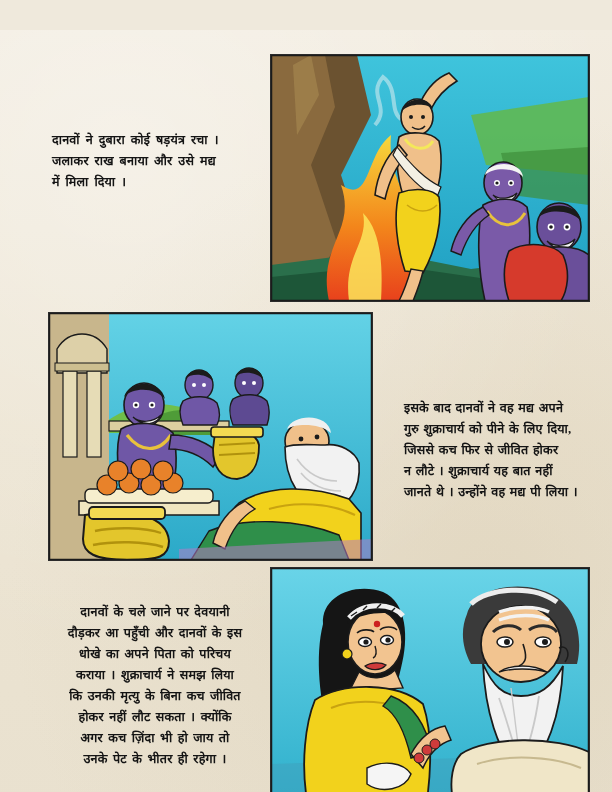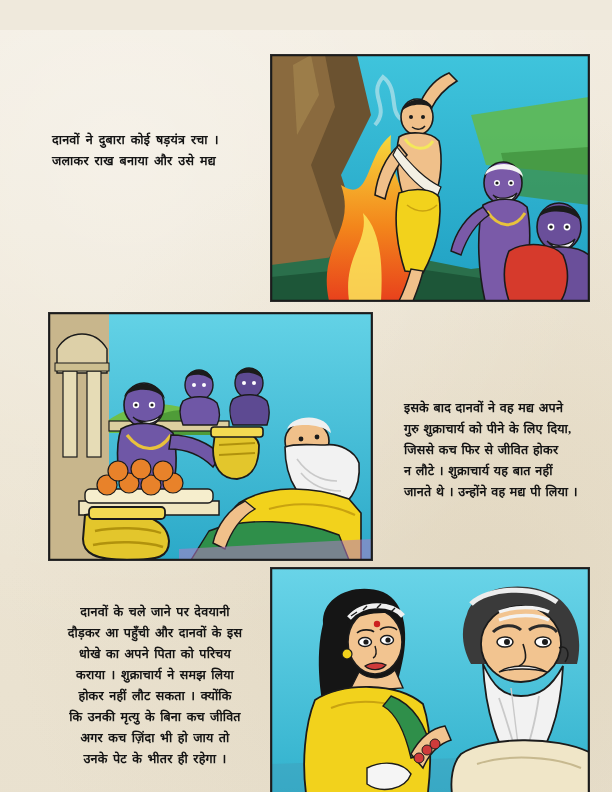--- a/index.html
+++ b/index.html
@@ -159,20 +159,21 @@
           <path d="M238 196 C254 186 282 188 292 200 C300 218 296 236 290 246 L238 246 C232 228 232 210 238 196 Z" fill="#d63a2c" stroke="#1b1b1b" stroke-width="1.6"></path>
         </g>
 
         <rect x="0.5" y="0.5" width="317" height="245" fill="none" stroke="#1b1b1b" stroke-width="1.5"></rect>
       </svg>
     </div>
 
     <div class="textblock" id="text-1">
       <span class="line">दानवों ने दुबारा कोई षड़यंत्र रचा ।</span>
       <span class="line">जलाकर राख बनाया और उसे मद्य</span>
+      <span class="line">में मिला दिया ।</span>
     </div>
 
     <div class="panel" id="panel-2">
       <svg viewBox="0 0 323 247" preserveAspectRatio="none">
         <defs>
           <linearGradient id="sky2" x1="0" y1="0" x2="0" y2="1">
             <stop offset="0%" stop-color="#63d2e6"></stop>
             <stop offset="100%" stop-color="#2ba9c8"></stop>
           </linearGradient>
         </defs>
@@ -361,20 +362,20 @@
         </g>
         <rect x="0.5" y="0.5" width="317" height="231" fill="none" stroke="#1b1b1b" stroke-width="1.5"></rect>
       </svg>
     </div>
 
     <div class="textblock" id="text-3">
       <span class="line">दानवों के चले जाने पर देवयानी</span>
       <span class="line">दौड़कर आ पहुँची और दानवों के इस</span>
       <span class="line">धोखे का अपने पिता को परिचय</span>
       <span class="line">कराया । शुक्राचार्य ने समझ लिया</span>
+      <span class="line">कि उनकी मृत्यु के बिना कच जीवित</span>
       <span class="line">होकर नहीं लौट सकता । क्योंकि</span>
-      <span class="line">कि उनकी मृत्यु के बिना कच जीवित</span>
       <span class="line">अगर कच ज़िंदा भी हो जाय तो</span>
       <span class="line">उनके पेट के भीतर ही रहेगा ।</span>
     </div>
 
   </div>
 </div>
 
 </body></html>

